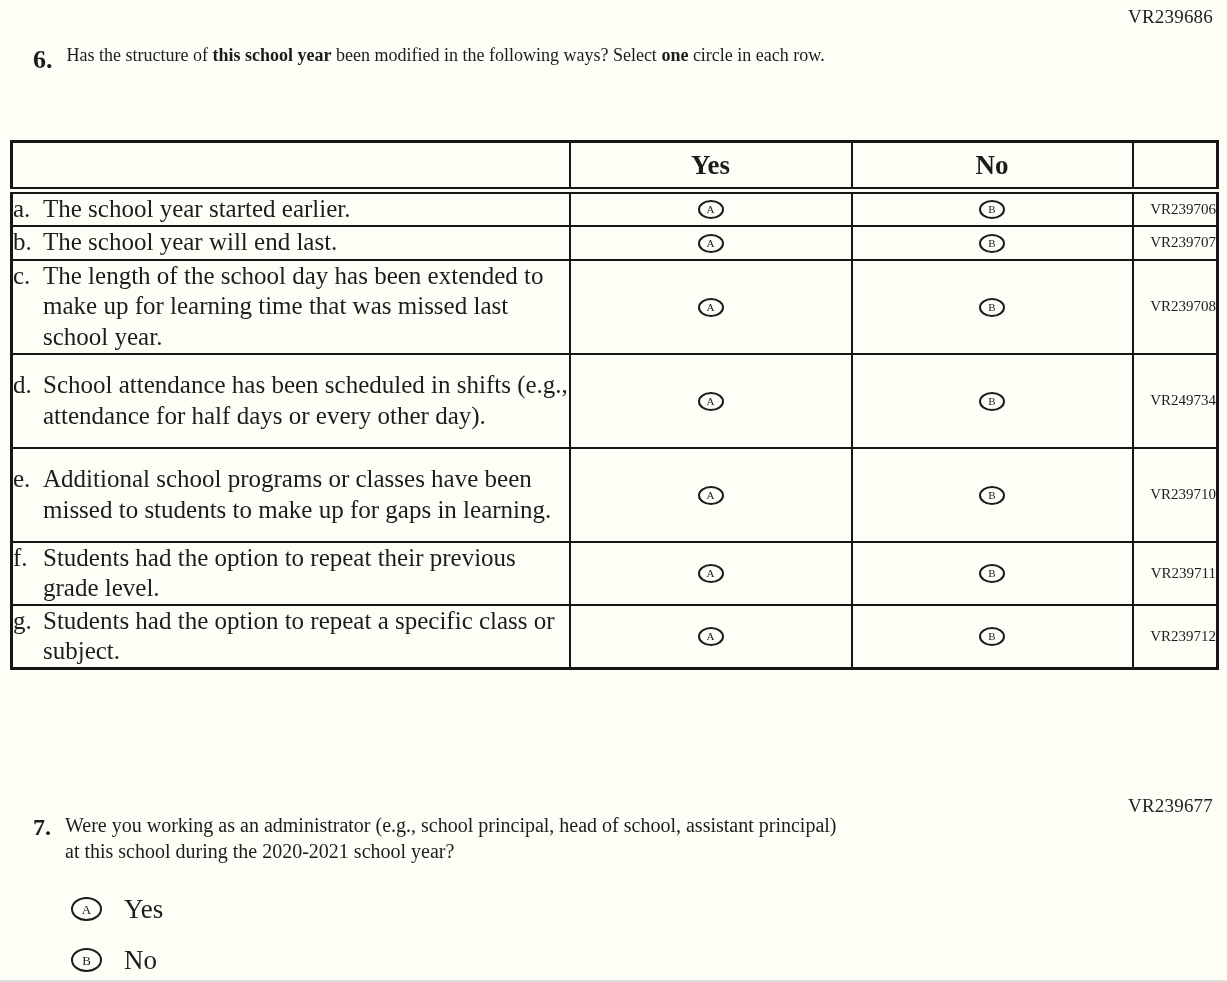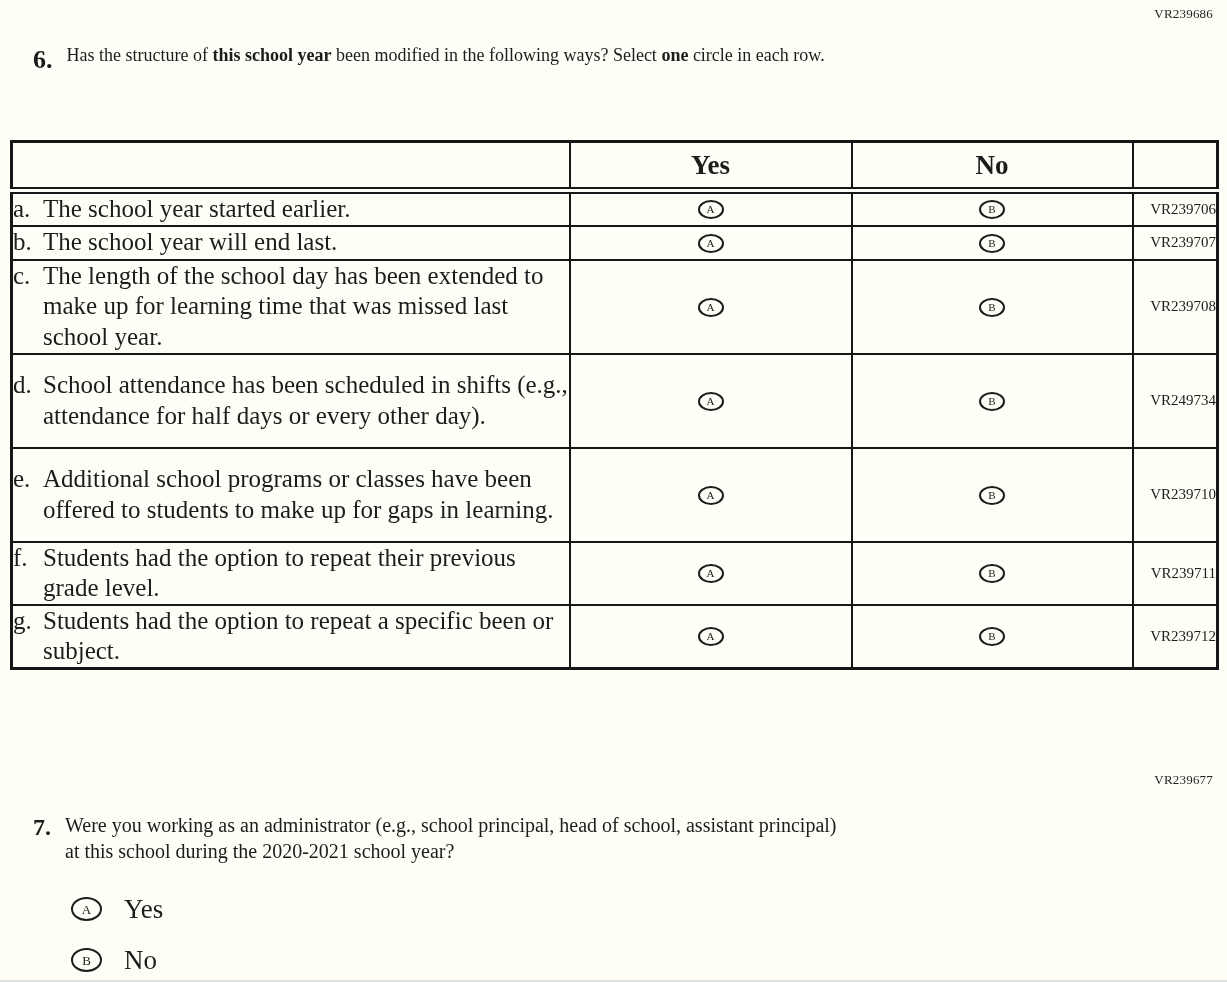--- a/index.html
+++ b/index.html
@@ -6,26 +6,26 @@
   .page{
     position:relative;
     width:1227px;height:982px;
     background:#fffef6;
     color:#1c1c1c;
     font-family:"Liberation Serif", serif;
     overflow:hidden;
   }
   .form-code{
     position:absolute;
-    font-size:13px;
+    font-size:19px;
     letter-spacing:.2px;
     color:#222;
   }
   #code-q6{top:6px;right:14px;}
-  #code-q7{top:772px;right:14px;}
+  #code-q7{top:795px;right:14px;}
 
   .question{
     position:absolute;
     display:flex;
     gap:14px;
   }
   .q-number{
     font-weight:bold;
     font-size:26px;
     line-height:1.25;
@@ -180,21 +180,21 @@
             </div>
           </td>
         <td class="bubble-cell"><span class="bubble">A</span></td>
         <td class="bubble-cell"><span class="bubble">B</span></td>
         <td class="code-cell">VR249734</td>
       </tr>
       <tr class="row-3line">
         <td class="stmt-cell">
             <div class="stmt">
               <span class="letter">e.</span>
-              <span>Additional school programs or classes have been offered to students to make up for gaps in learning.</span>
+              <span>Additional school programs or classes have been missed to students to make up for gaps in learning.</span>
             </div>
           </td>
         <td class="bubble-cell"><span class="bubble">A</span></td>
         <td class="bubble-cell"><span class="bubble">B</span></td>
         <td class="code-cell">VR239710</td>
       </tr>
       <tr class="row-2line">
         <td class="stmt-cell">
             <div class="stmt">
               <span class="letter">f.</span>
@@ -202,21 +202,21 @@
             </div>
           </td>
         <td class="bubble-cell"><span class="bubble">A</span></td>
         <td class="bubble-cell"><span class="bubble">B</span></td>
         <td class="code-cell">VR239711</td>
       </tr>
       <tr class="row-2line">
         <td class="stmt-cell">
             <div class="stmt">
               <span class="letter">g.</span>
-              <span>Students had the option to repeat a specific been or subject.</span>
+              <span>Students had the option to repeat a specific class or subject.</span>
             </div>
           </td>
         <td class="bubble-cell"><span class="bubble">A</span></td>
         <td class="bubble-cell"><span class="bubble">B</span></td>
         <td class="code-cell">VR239712</td>
       </tr>
     </tbody>
   </table>
 
   <div class="form-code" id="code-q7">VR239677</div>

